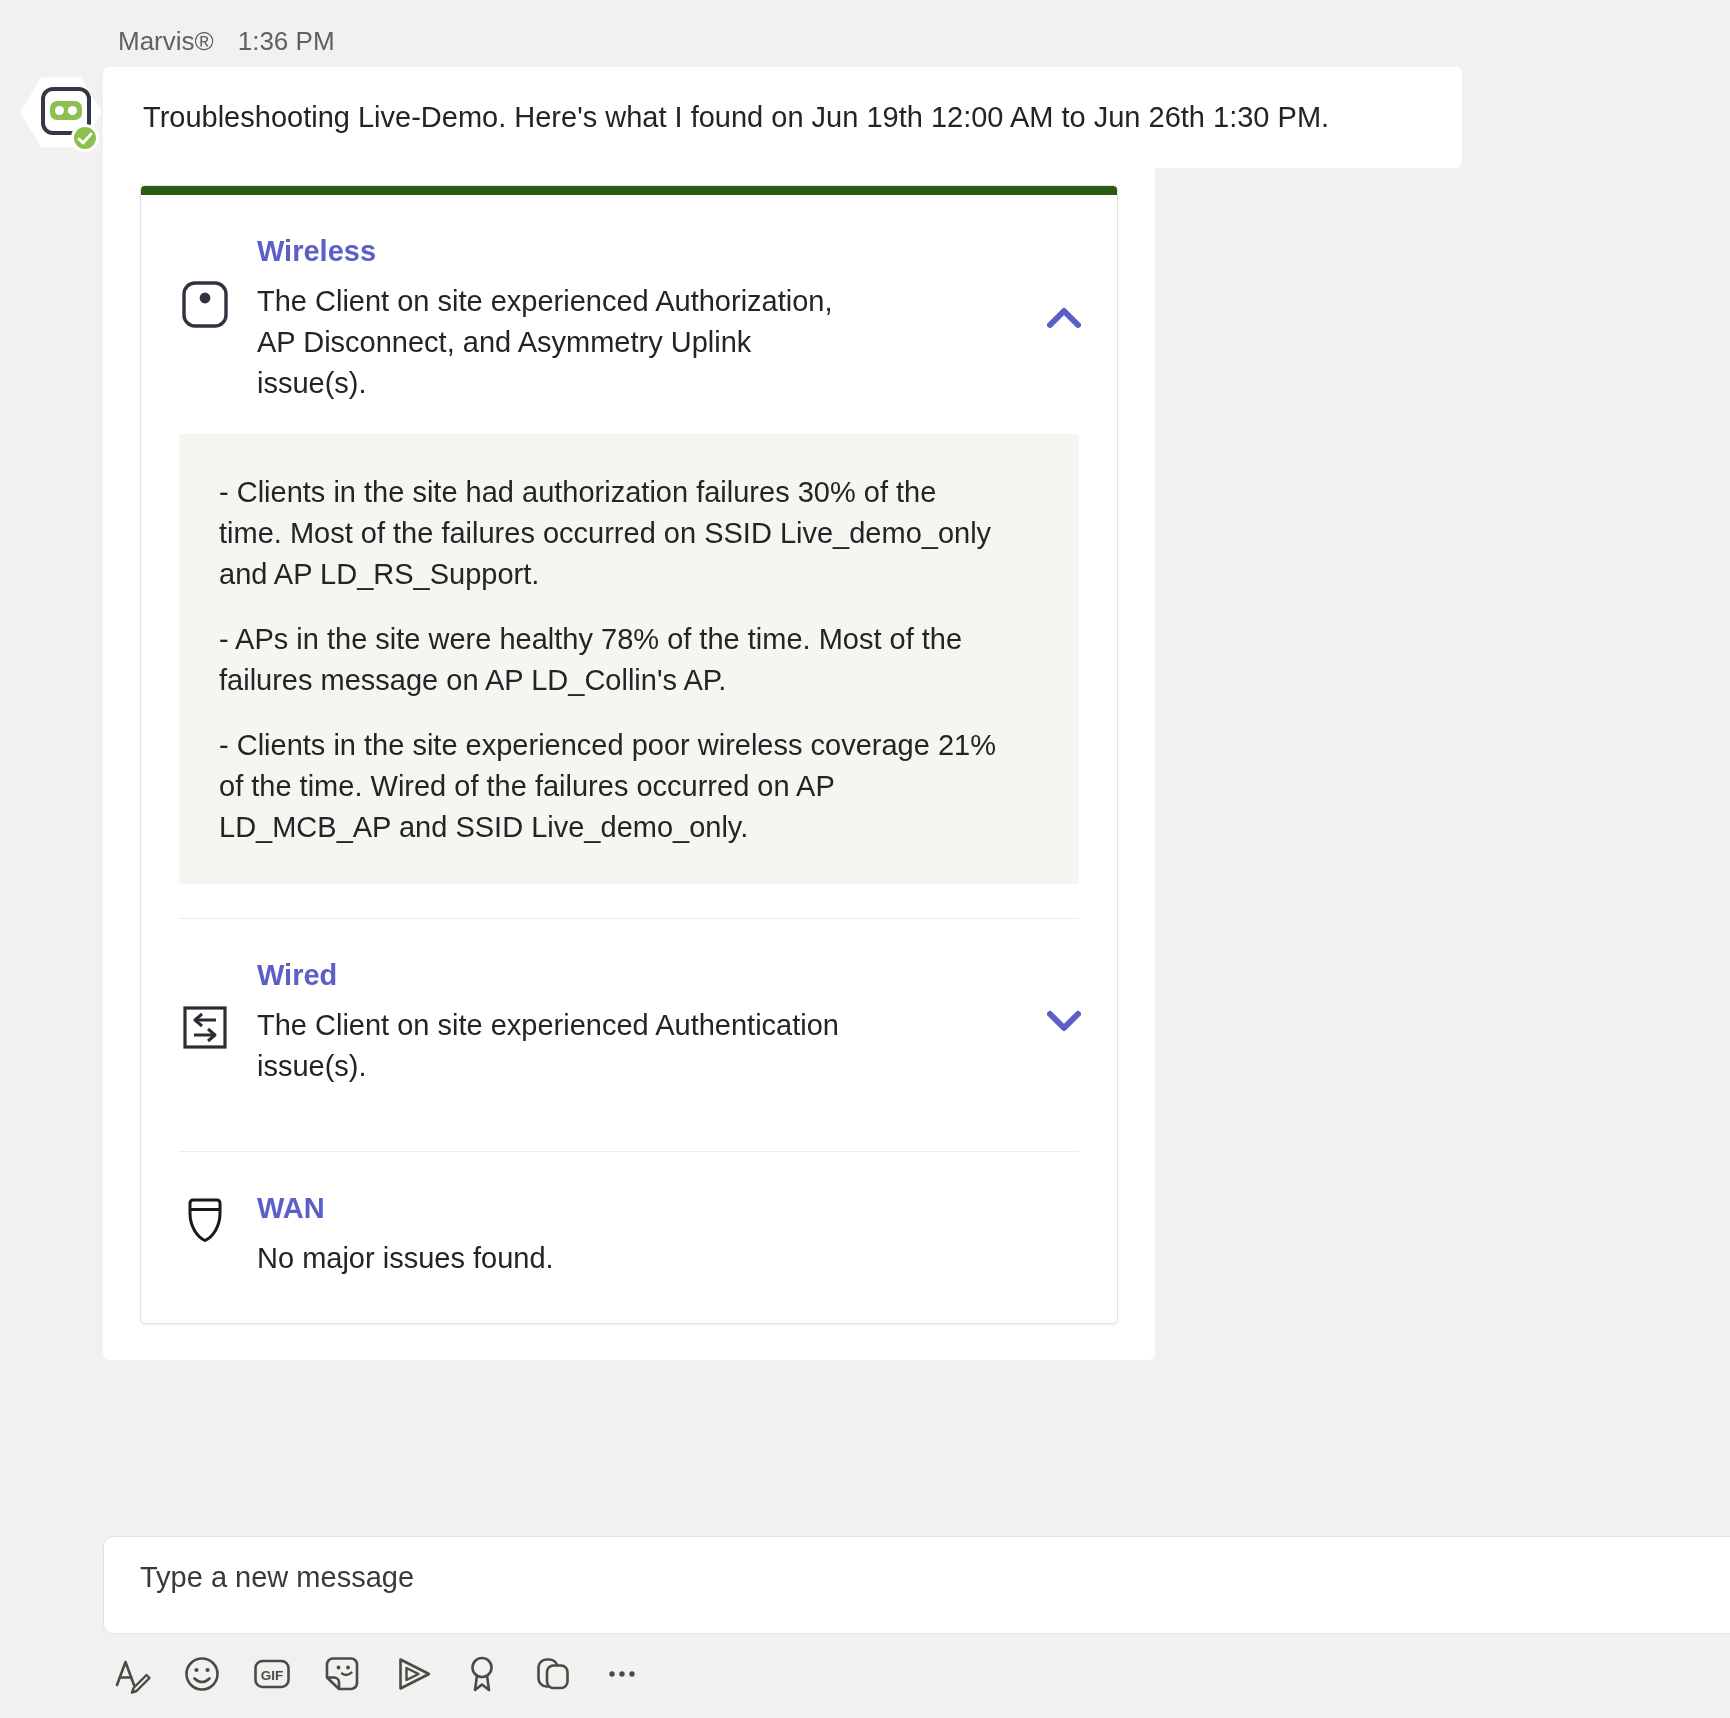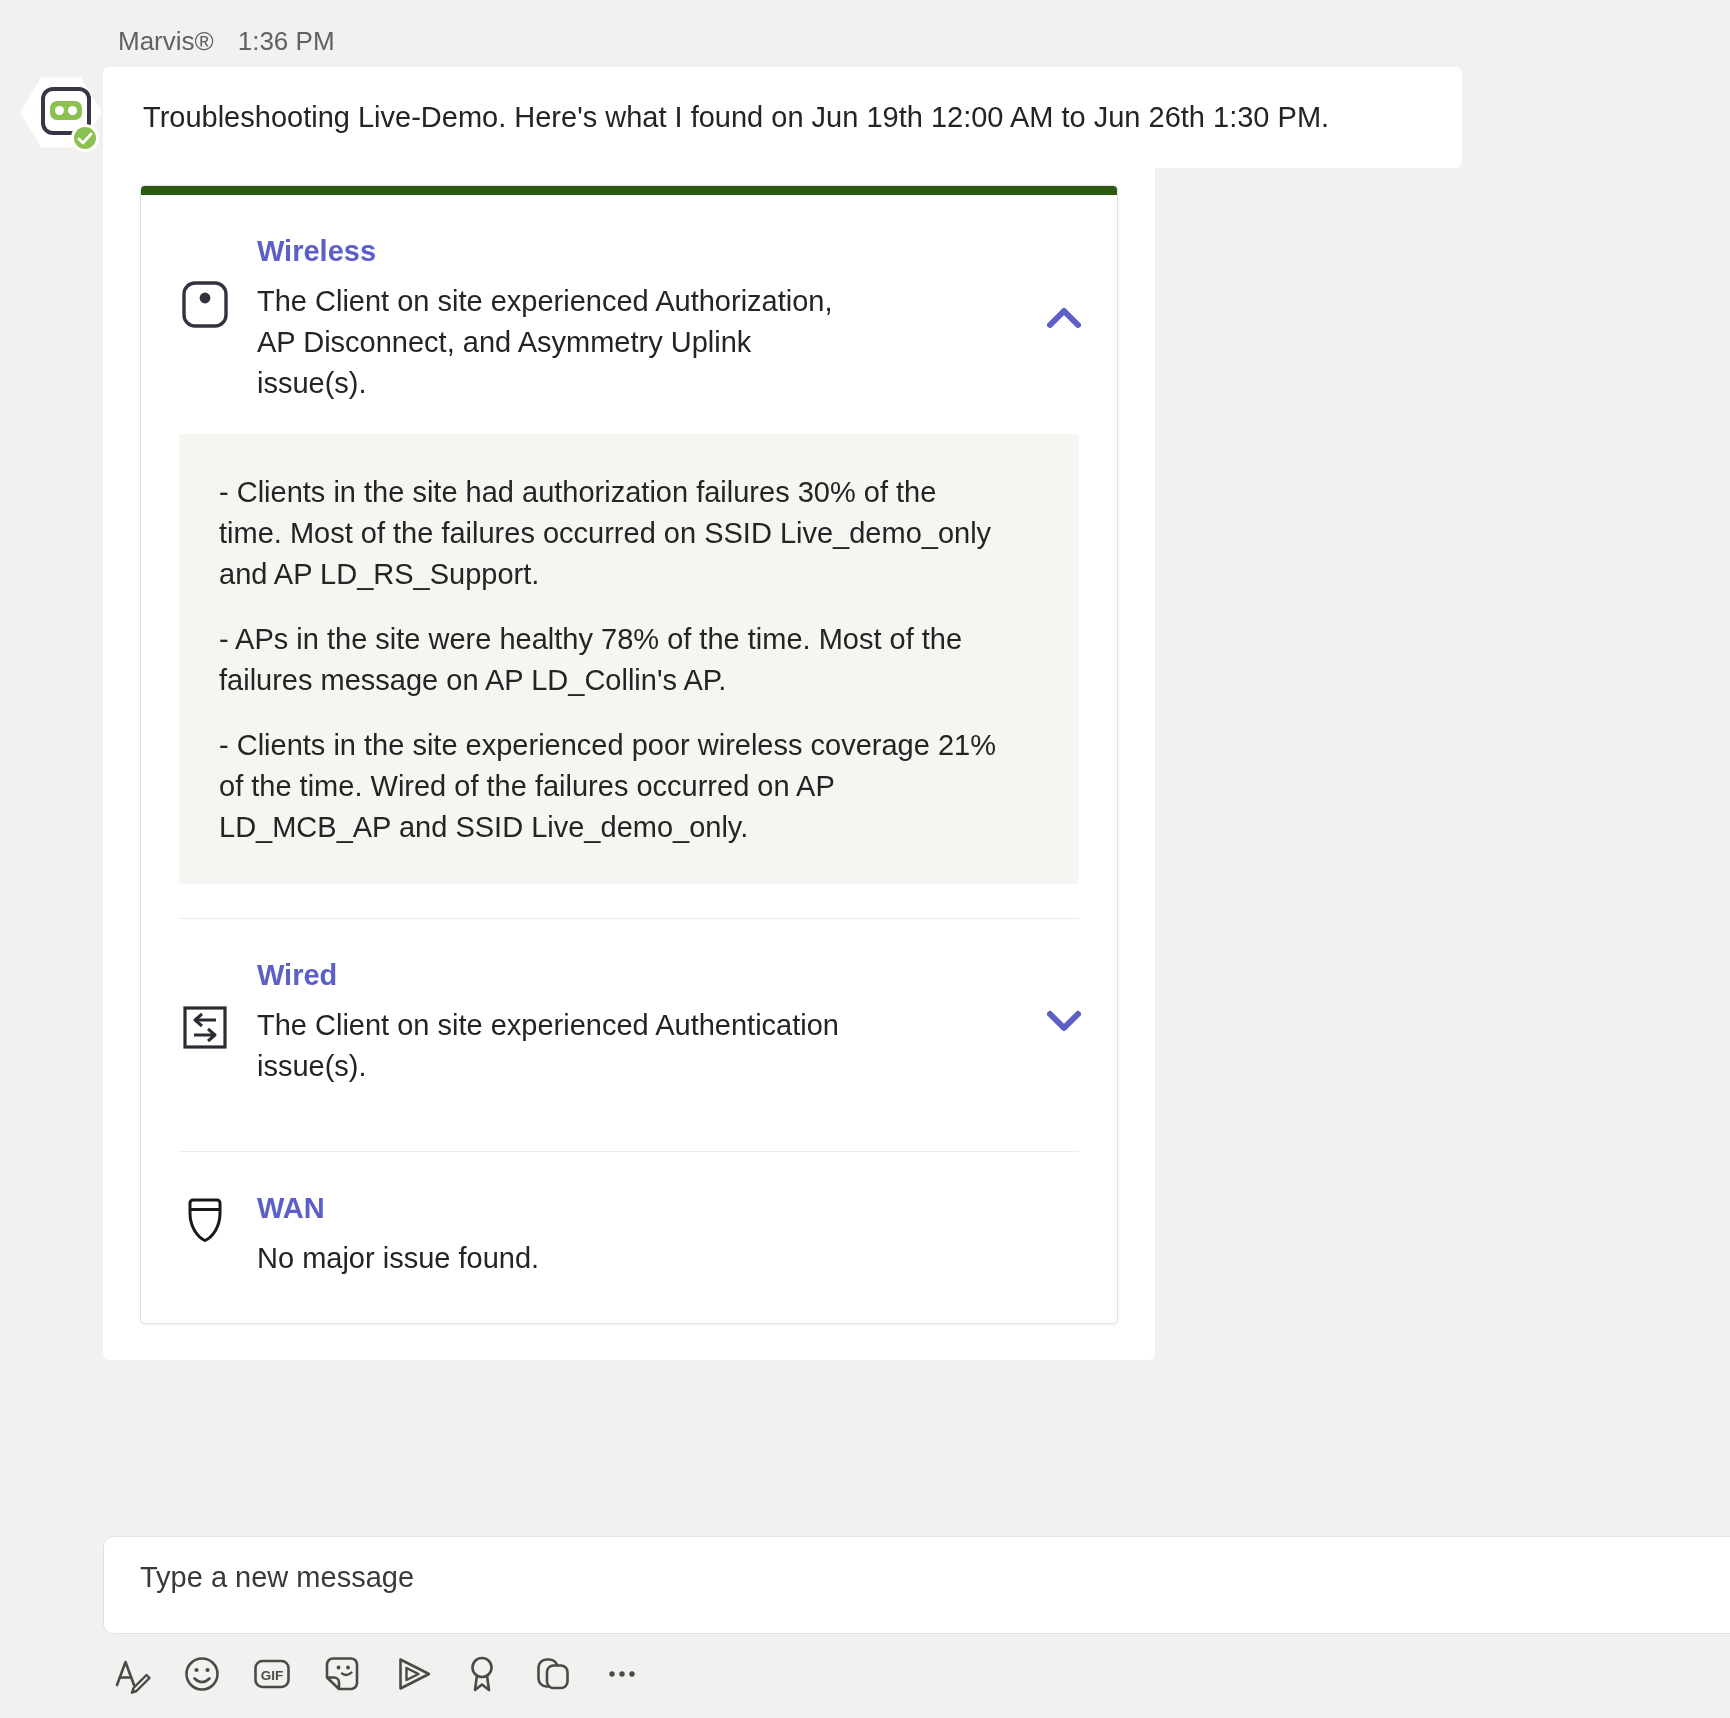--- a/index.html
+++ b/index.html
@@ -160,21 +160,21 @@
     <div class="section sec-wan">
       <div class="sec-icon icon-offset-sm">
         <svg width="48" height="52" viewBox="0 0 48 52">
           <path d="M9 9 C9 7.3 10.3 6 12 6 H36 C37.7 6 39 7.3 39 9 V19 C39 33 31.5 43 24 46.5 C16.5 43 9 33 9 19 Z" fill="none" stroke="#17181c" stroke-width="3"></path>
           <line x1="9" y1="15.5" x2="39" y2="15.5" stroke="#17181c" stroke-width="3"></line>
         </svg>
       </div>
       <div class="sec-body">
         <div class="sec-title">WAN</div>
         <div class="sec-text">
-            <div>No major issue found.</div>
+            <div>No major issues found.</div>
           </div>
       </div>
       <div class="sec-chevron"></div>
     </div>
 
   </div>
 </div>
 
 <div class="composer">
   <input type="text" placeholder="Type a new message" style="">

